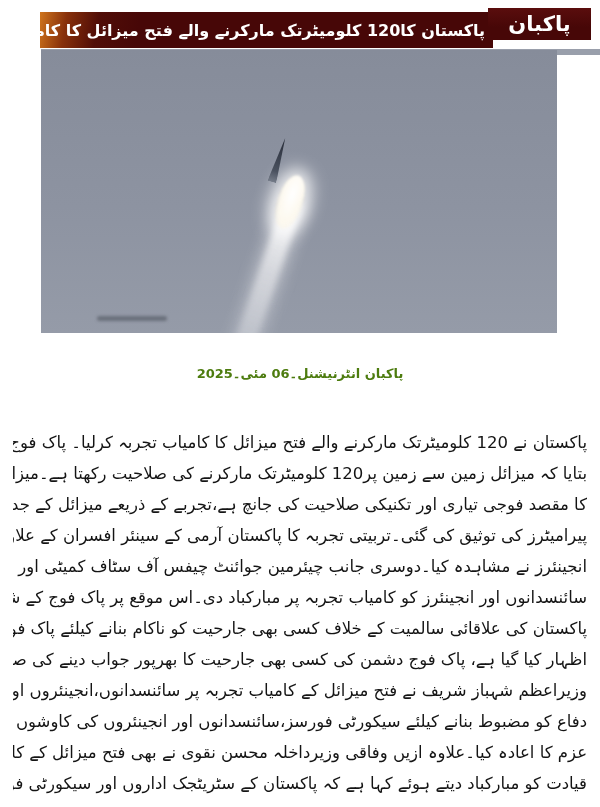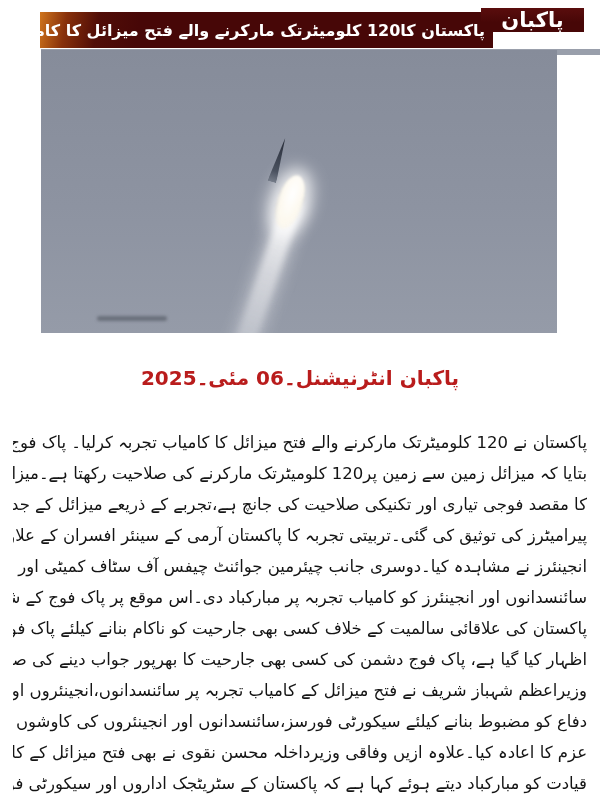--- a/index.html
+++ b/index.html
@@ -15,21 +15,21 @@
                       rgba(100,25,8,0.35) 13%, rgba(71,7,7,0) 22%),
       #470707;
     display:flex;align-items:center;justify-content:flex-start;
     direction:rtl;overflow:hidden;
   }
   .headline-text{
     color:#ffffff;font-size:16px;font-weight:600;white-space:nowrap;
     padding:0 8px;letter-spacing:0;
   }
   .logo-box{
-    position:absolute;right:16px;top:8px;width:103px;height:24px;
+    position:absolute;right:9px;top:8px;width:103px;height:32px;
     background:linear-gradient(180deg,#5a0d0d,#470707 60%);
     display:flex;align-items:center;justify-content:center;
   }
   .logo-text{color:#ffffff;font-size:21px;font-weight:bold;}
   
   .divider-strip{
     position:absolute;left:41px;right:0;top:49px;height:6px;background:#999fab;
   }
   
   .photo{
@@ -63,21 +63,21 @@
     background:linear-gradient(180deg,rgba(255,255,255,0.35) 0%,rgba(225,227,232,0.18) 100%);
     border-radius:16px;filter:blur(6px);
   }
   .photo-watermark{
     position:absolute;left:56px;top:266px;width:70px;height:5px;
     background:rgba(66,71,82,0.5);border-radius:3px;filter:blur(1.5px);
   }
   
   .dateline{
     position:absolute;top:366px;left:0;width:100%;text-align:center;
-    color:#b91c1c;font-size:20px;font-weight:bold;direction:rtl;
+    color:#4d7c0f;font-size:13px;font-weight:bold;direction:rtl;
   }
   
   .article{
     position:absolute;top:427px;left:13px;right:13px;direction:rtl;
     color:#141414;font-size:16.5px;
   }
   .article-line{
     height:31px;line-height:31px;white-space:nowrap;
     text-align:justify;text-align-last:justify;overflow:hidden;
   }

